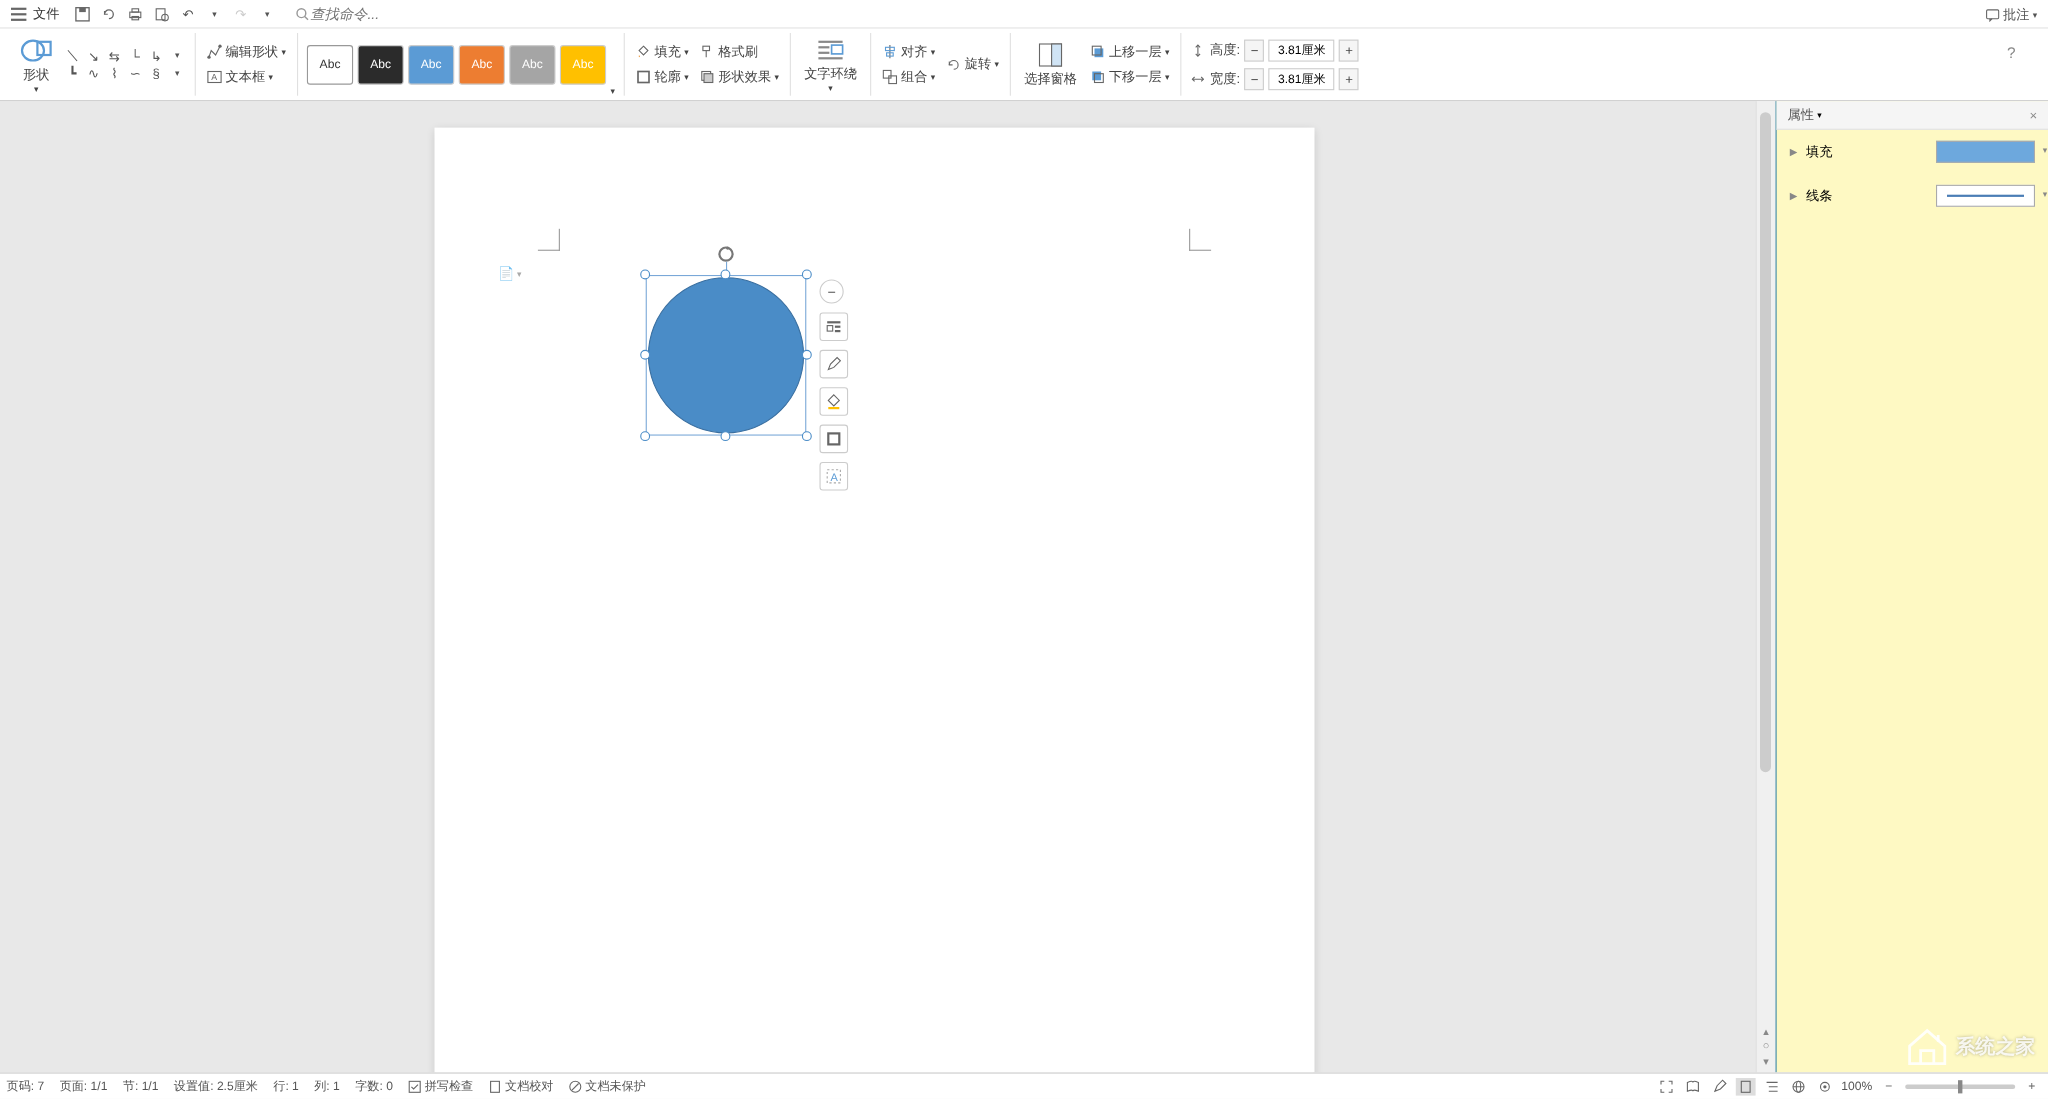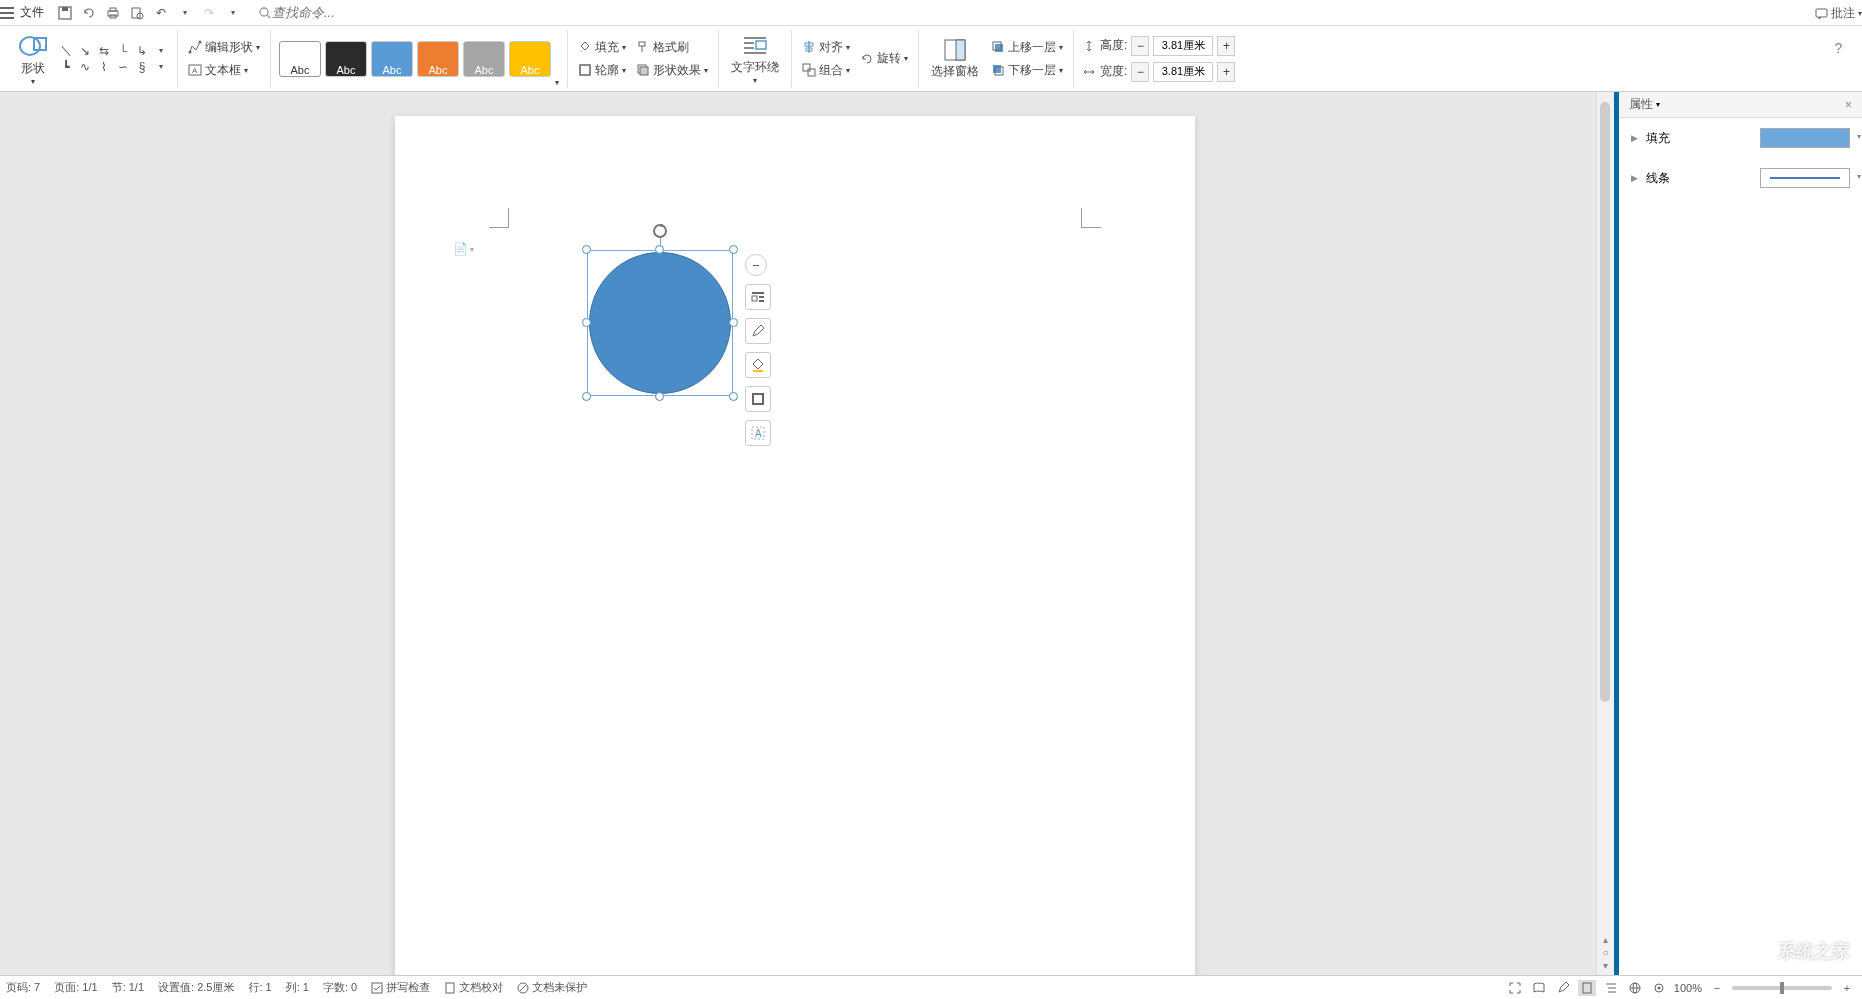--- a/index.html
+++ b/index.html
@@ -1,19 +1,19 @@
 <!DOCTYPE html>
 <html><head>
 <meta charset="utf-8">
 <style>
 * { margin: 0; padding: 0; box-sizing: border-box; font-family: "Microsoft YaHei", sans-serif; }
 body { background: #e8e8e8; width: 1862px; height: 999px; overflow: hidden; position: relative; }
 
 
-.menubar { height: 26px; background: #fff; border-bottom: 1px solid #ddd; display: flex; align-items: center; padding: 0 0; font-size: 12px; color: #333; }
+.menubar { height: 26px; background: #fff; border-bottom: 1px solid #ddd; display: flex; align-items: center; padding: 0 10px; font-size: 12px; color: #333; }
 .menubar .mb-left { display: flex; align-items: center; gap: 2px; }
 .menubar .hamburger { width: 14px; height: 12px; display: flex; flex-direction: column; justify-content: space-between; margin-right: 4px; cursor: pointer; }
 .menubar .hamburger div { height: 2px; background: #666; }
 .menubar .file-label { margin-right: 8px; }
 .menubar .qat-icon { width: 18px; height: 18px; display: inline-flex; align-items: center; justify-content: center; color: #555; margin: 0 2px; cursor: pointer; }
 .menubar .tabs { display: flex; margin-left: 12px; gap: 0; }
 .menubar .tab { padding: 4px 10px; cursor: pointer; color: #333; }
 .menubar .tab.active { background: #4a8fd8; color: #fff; border-radius: 3px; }
 .menubar .search-wrap { display: flex; align-items: center; margin-left: 12px; color: #999; }
 .menubar .search-wrap input { border: none; outline: none; font-size: 13px; width: 100px; font-style: italic; }
@@ -22,21 +22,21 @@
 
 
 .ribbon { height: 66px; background: #fff; border-bottom: 1px solid #ccc; display: flex; align-items: stretch; padding: 4px 6px; font-size: 12px; color: #444; }
 .ribbon .group { display: flex; align-items: center; padding: 0 8px; border-right: 1px solid #e0e0e0; gap: 6px; }
 .ribbon .group:last-child { border-right: none; }
 .ribbon .bigbtn { display: flex; flex-direction: column; align-items: center; justify-content: center; cursor: pointer; padding: 2px 4px; }
 .ribbon .smallrow { display: flex; flex-direction: column; gap: 2px; }
 .ribbon .shaperow { display: flex; gap: 3px; }
 .ribbon .shaperow .sh { width: 16px; height: 14px; display: inline-flex; align-items: center; justify-content: center; color: #555; cursor: pointer; }
 .ribbon .txtbtn { display: flex; align-items: center; gap: 3px; cursor: pointer; padding: 2px; }
-.ribbon .style-swatch { width: 42px; height: 36px; border-radius: 3px; display: flex; align-items: flex-end; justify-content: center; font-size: 11px; cursor: pointer; border: 1px solid #ccc; }
+.ribbon .style-swatch { width: 42px; height: 36px; border-radius: 3px; display: flex; align-items: center; justify-content: center; font-size: 11px; cursor: pointer; border: 1px solid #ccc; }
 .ribbon .dim-row { display: flex; align-items: center; gap: 4px; margin: 2px 0; }
 .ribbon .dim-row input { width: 60px; height: 20px; border: 1px solid #ccc; font-size: 11px; padding: 0 4px; text-align: center; }
 .ribbon .spinbtn { width: 18px; height: 20px; border: 1px solid #ccc; background: #f5f5f5; display: inline-flex; align-items: center; justify-content: center; cursor: pointer; font-size: 12px; }
 
 
 .workspace { position: absolute; top: 92px; left: 0; right: 0; bottom: 24px; background: #e8e8e8; display: flex; }
 .doc-area { flex: 1; position: relative; overflow: hidden; }
 .page { position: absolute; left: 395px; top: 24px; width: 800px; height: 1050px; background: #fff; box-shadow: 0 2px 8px rgba(0,0,0,0.15); }
 .page .corner-tl { position: absolute; left: 94px; top: 92px; width: 20px; height: 20px; border-left: 1px solid #999; border-top: 1px solid #999; transform: rotate(180deg);}
 .page .corner-tr { position: absolute; right: 94px; top: 92px; width: 20px; height: 20px; border-right: 1px solid #999; border-top: 1px solid #999; transform: rotate(180deg);}
@@ -56,21 +56,21 @@
 .float-tb { position: absolute; left: 350px; top: 138px; display: flex; flex-direction: column; gap: 8px; }
 .float-tb .fbtn { width: 26px; height: 26px; background: #fff; border: 1px solid #ccc; border-radius: 3px; display: flex; align-items: center; justify-content: center; cursor: pointer; font-size: 13px; color: #555; }
 .float-tb .fbtn.round { border-radius: 50%; width:22px; height:22px; }
 
 
 .right-scroll { width: 18px; background: #f0f0f0; border-left: 1px solid #ddd; position: relative; }
 .right-scroll .thumb { position: absolute; left: 3px; top: 10px; width: 10px; height: 600px; background: #ccc; border-radius: 5px; }
 .right-scroll .nav-btns { position:absolute; bottom:4px; left:0; right:0; display:flex; flex-direction:column; align-items:center; gap:2px; color:#888; font-size:10px;}
 
 
-.props { width: 248px; background: #ffffff; border-left: 5px solid #0369a1; display: flex; flex-direction: column; font-size: 12px; }
+.props { width: 248px; background: #fef9c3; border-left: 1px solid #0369a1; display: flex; flex-direction: column; font-size: 12px; }
 .props .p-header { height: 26px; display: flex; align-items: center; padding: 0 10px; border-bottom: 1px solid #e0e0e0; background:#f5f5f5;}
 .props .p-header .title { color: #555; }
 .props .p-header .close { margin-left: auto; cursor: pointer; color: #888; }
 .props .p-tabs { display: flex; justify-content: space-around; padding: 8px 0 0; border-bottom: 1px solid #e0e0e0; }
 .props .p-tab { display: flex; flex-direction: column; align-items: center; gap: 4px; padding: 4px 8px 8px; cursor: pointer; color: #666; font-size: 11px; }
 .props .p-tab.active { color: #4a8fd8; border-bottom: 2px solid #4a8fd8; }
 .props .p-tab .ticon { width: 20px; height: 18px; }
 .props .p-section { padding: 10px 12px; display: flex; align-items: center; gap: 8px; }
 .props .p-section .tri { font-size: 9px; color: #888; }
 .props .p-section .swatch { width: 90px; height: 20px; border: 1px solid #aaa; cursor: pointer; margin-left:auto; position:relative;}

